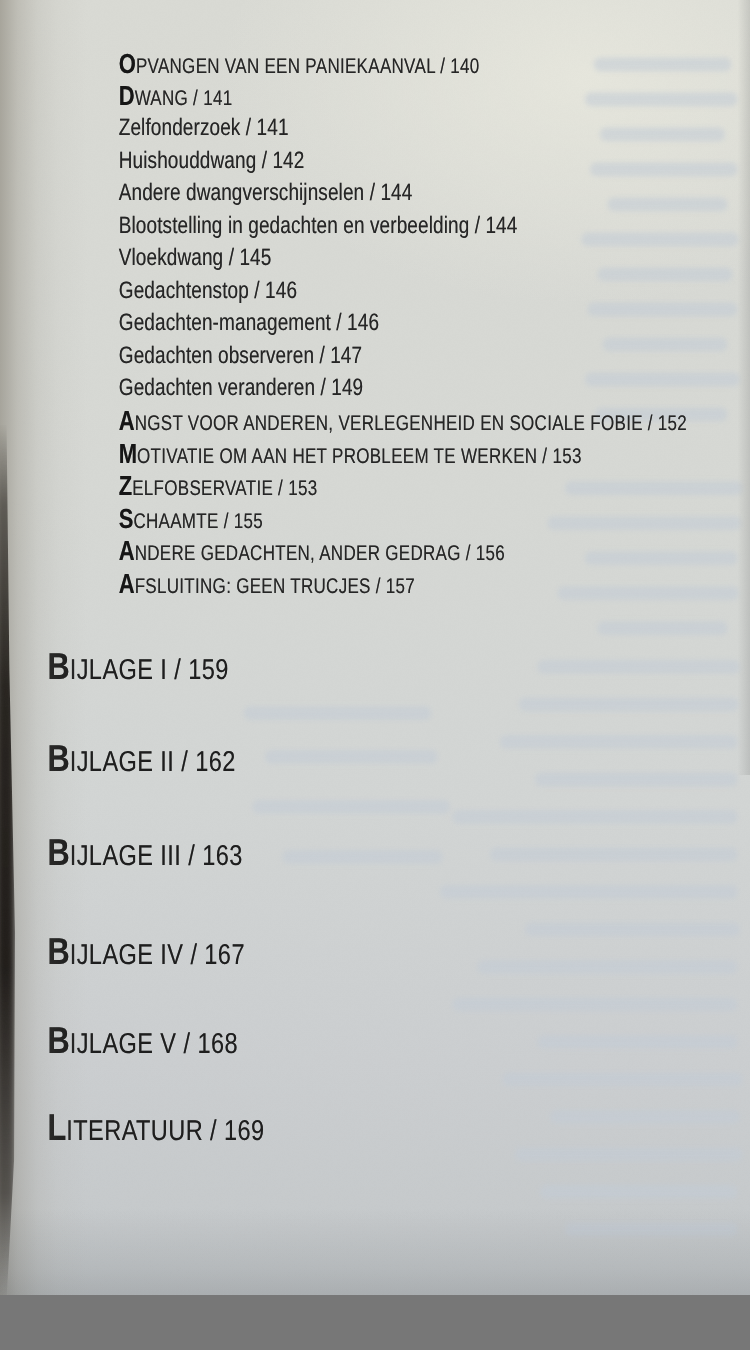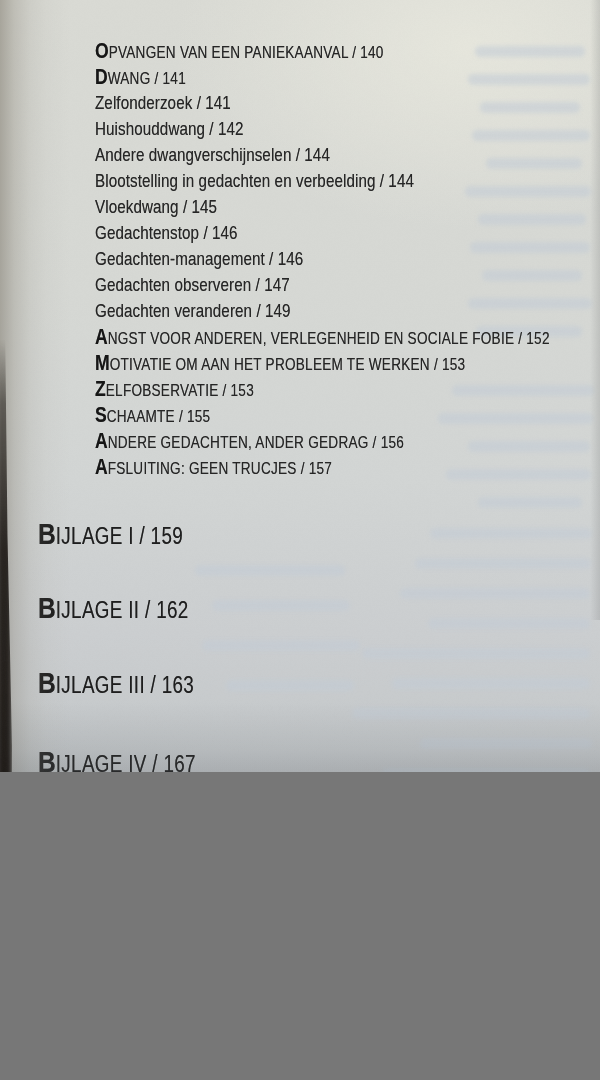--- a/index.html
+++ b/index.html
@@ -1,17 +1,17 @@
 <!DOCTYPE html>
 <html><head>
 <meta charset="utf-8">
 <style>
   html,body { margin:0; padding:0; background:#777; }
   .photo {
-    position:relative; width:600px; height:772px; overflow:hidden;
+    position:relative; width:600px; height:1036px; overflow:hidden;
     font-family:"Liberation Sans", sans-serif;
     background:
       radial-gradient(ellipse 420px 260px at 78% 6%, rgba(232,232,222,.85), rgba(232,232,222,0) 70%),
       linear-gradient(180deg, #d9dad4 0%, #d6d8d4 38%, #d2d5d4 62%, #cbced0 82%, #c3c7c9 100%);
   }
   
   .gutter {
     position:absolute; left:0; top:0; width:70px; height:1080px; z-index:3; pointer-events:none;
     background:linear-gradient(90deg, rgba(118,112,99,.50) 0px, rgba(140,135,123,.34) 14px,
                rgba(160,157,147,.20) 30px, rgba(175,173,165,.10) 46px, rgba(175,173,165,0) 70px);

